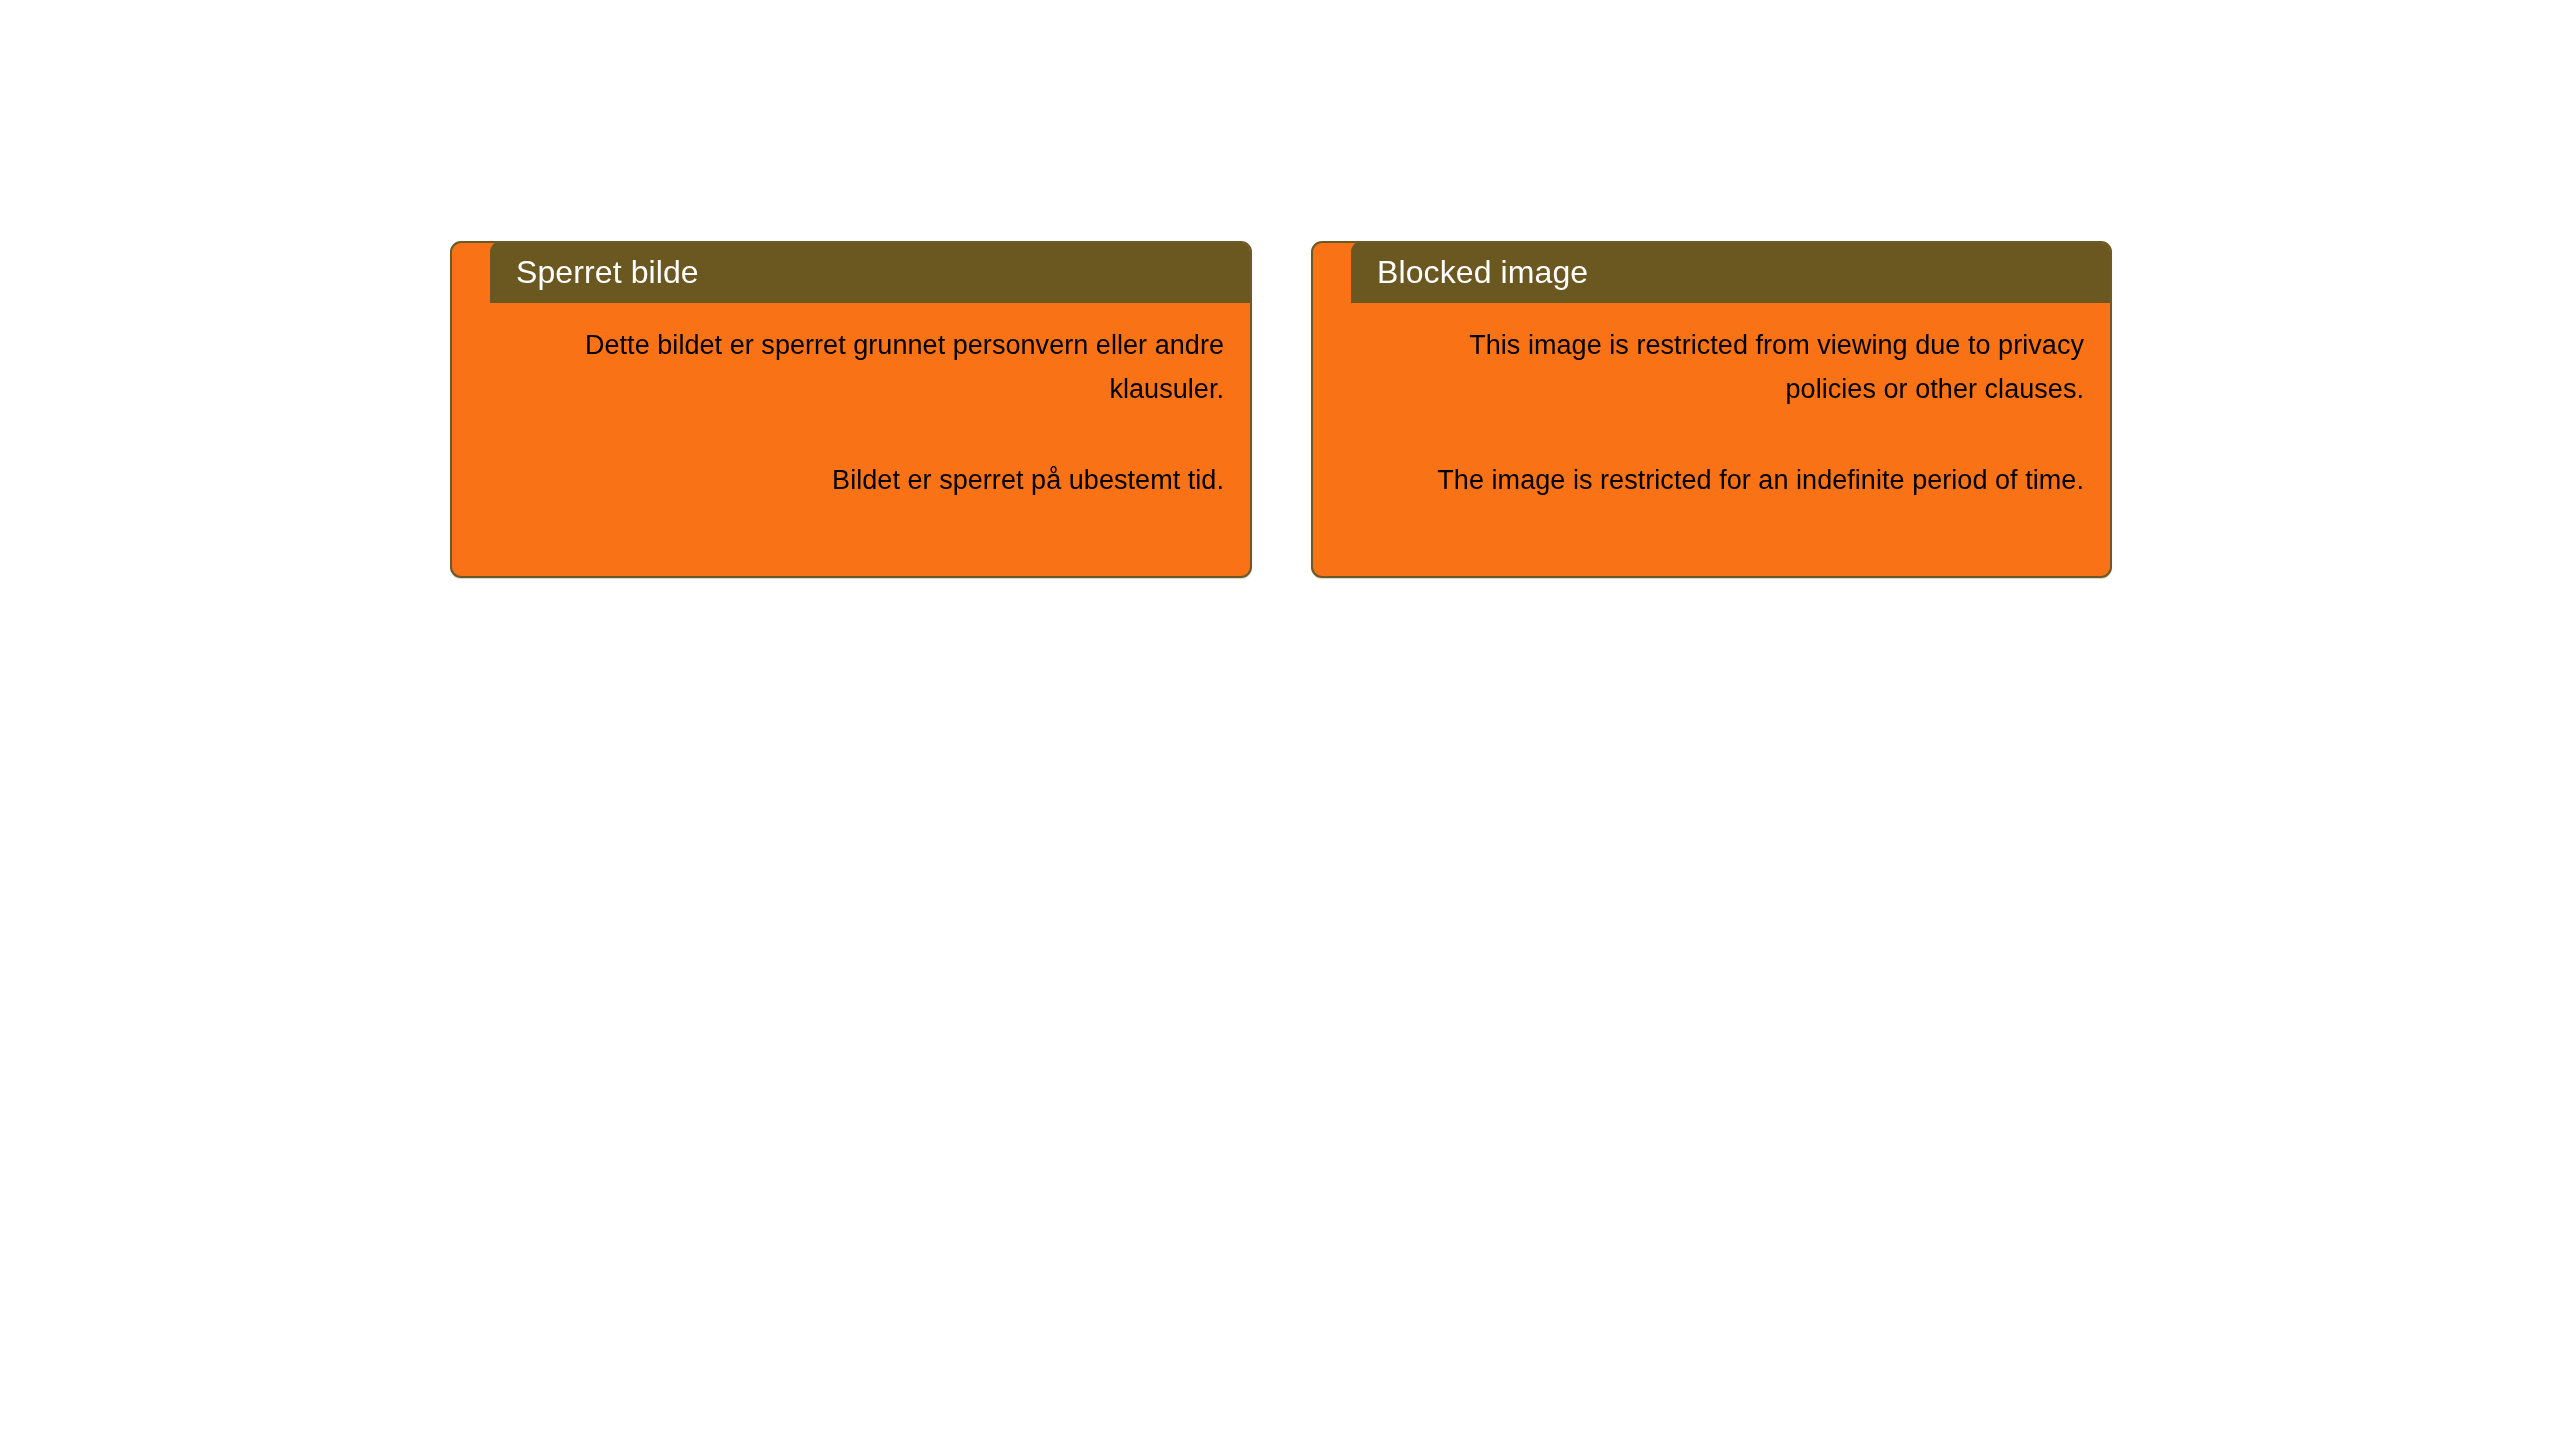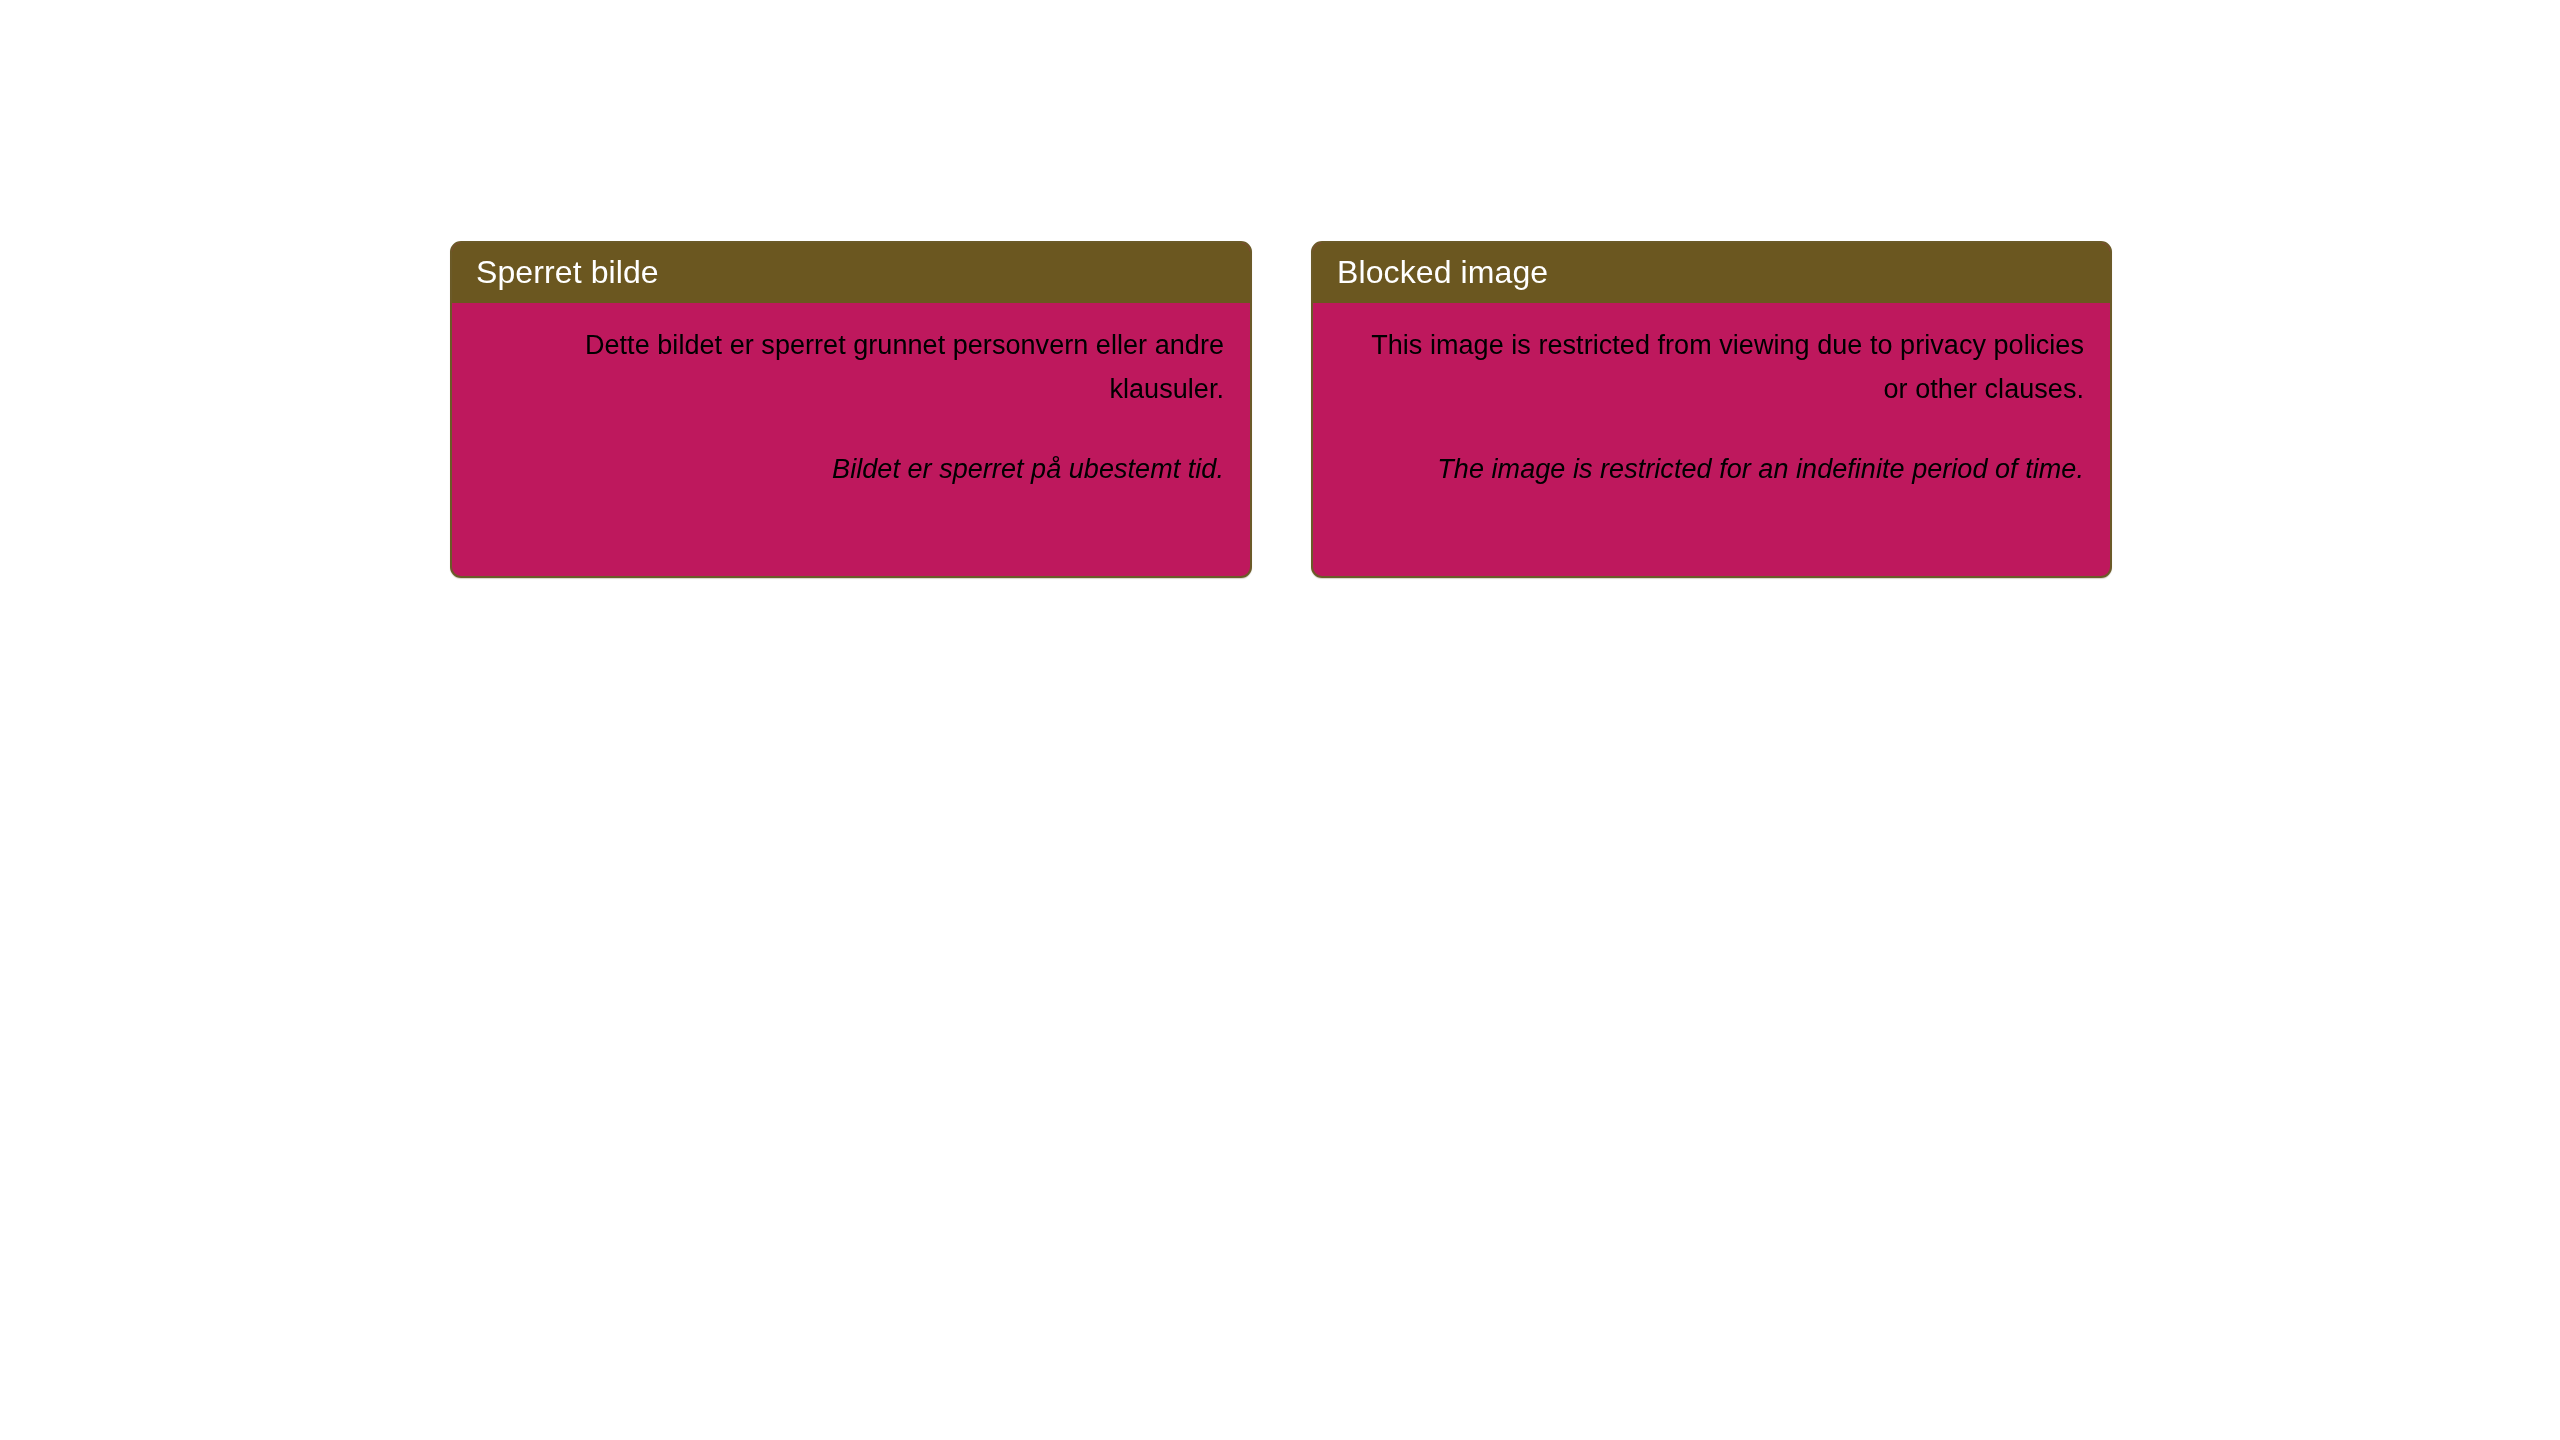--- a/index.html
+++ b/index.html
@@ -24,27 +24,28 @@
     flex-direction: row;
     align-items: flex-start;
     gap: 59px;
   }
 
   .notice-card {
     position: relative;
     width: 802px;
     height: 337px;
     box-sizing: border-box;
-    background: #be185d;
+    background: #f97316;
     border: 2px solid #6b5a28;
     border-radius: 11px;
     display: flex;
     flex-direction: column;
     overflow: hidden;
     box-shadow: 0 1px 1px rgba(90, 76, 35, 0.25);
+    padding-left: 40px;
   }
 
   .notice-card.is-secondary {
     width: 801px;
   }
 
   .card-header {
     flex: 0 0 auto;
     height: 62px;
     background: #6b5720;
@@ -76,22 +77,21 @@
   .body-paragraph {
     color: #000000;
     font-size: 27px;
     line-height: 44px;
     font-weight: 400;
     margin: 0;
     letter-spacing: 0.05px;
   }
 
   .body-paragraph + .body-paragraph {
-    margin-top: 36px;
-    font-style: italic;
+    margin-top: 47px;
   }
 </style>
 </head>
 <body>
 
 <div id="notice-area">
 
   <section class="notice-card">
     <div class="card-header">
       <h2 class="card-title">Sperret bilde</h2>

